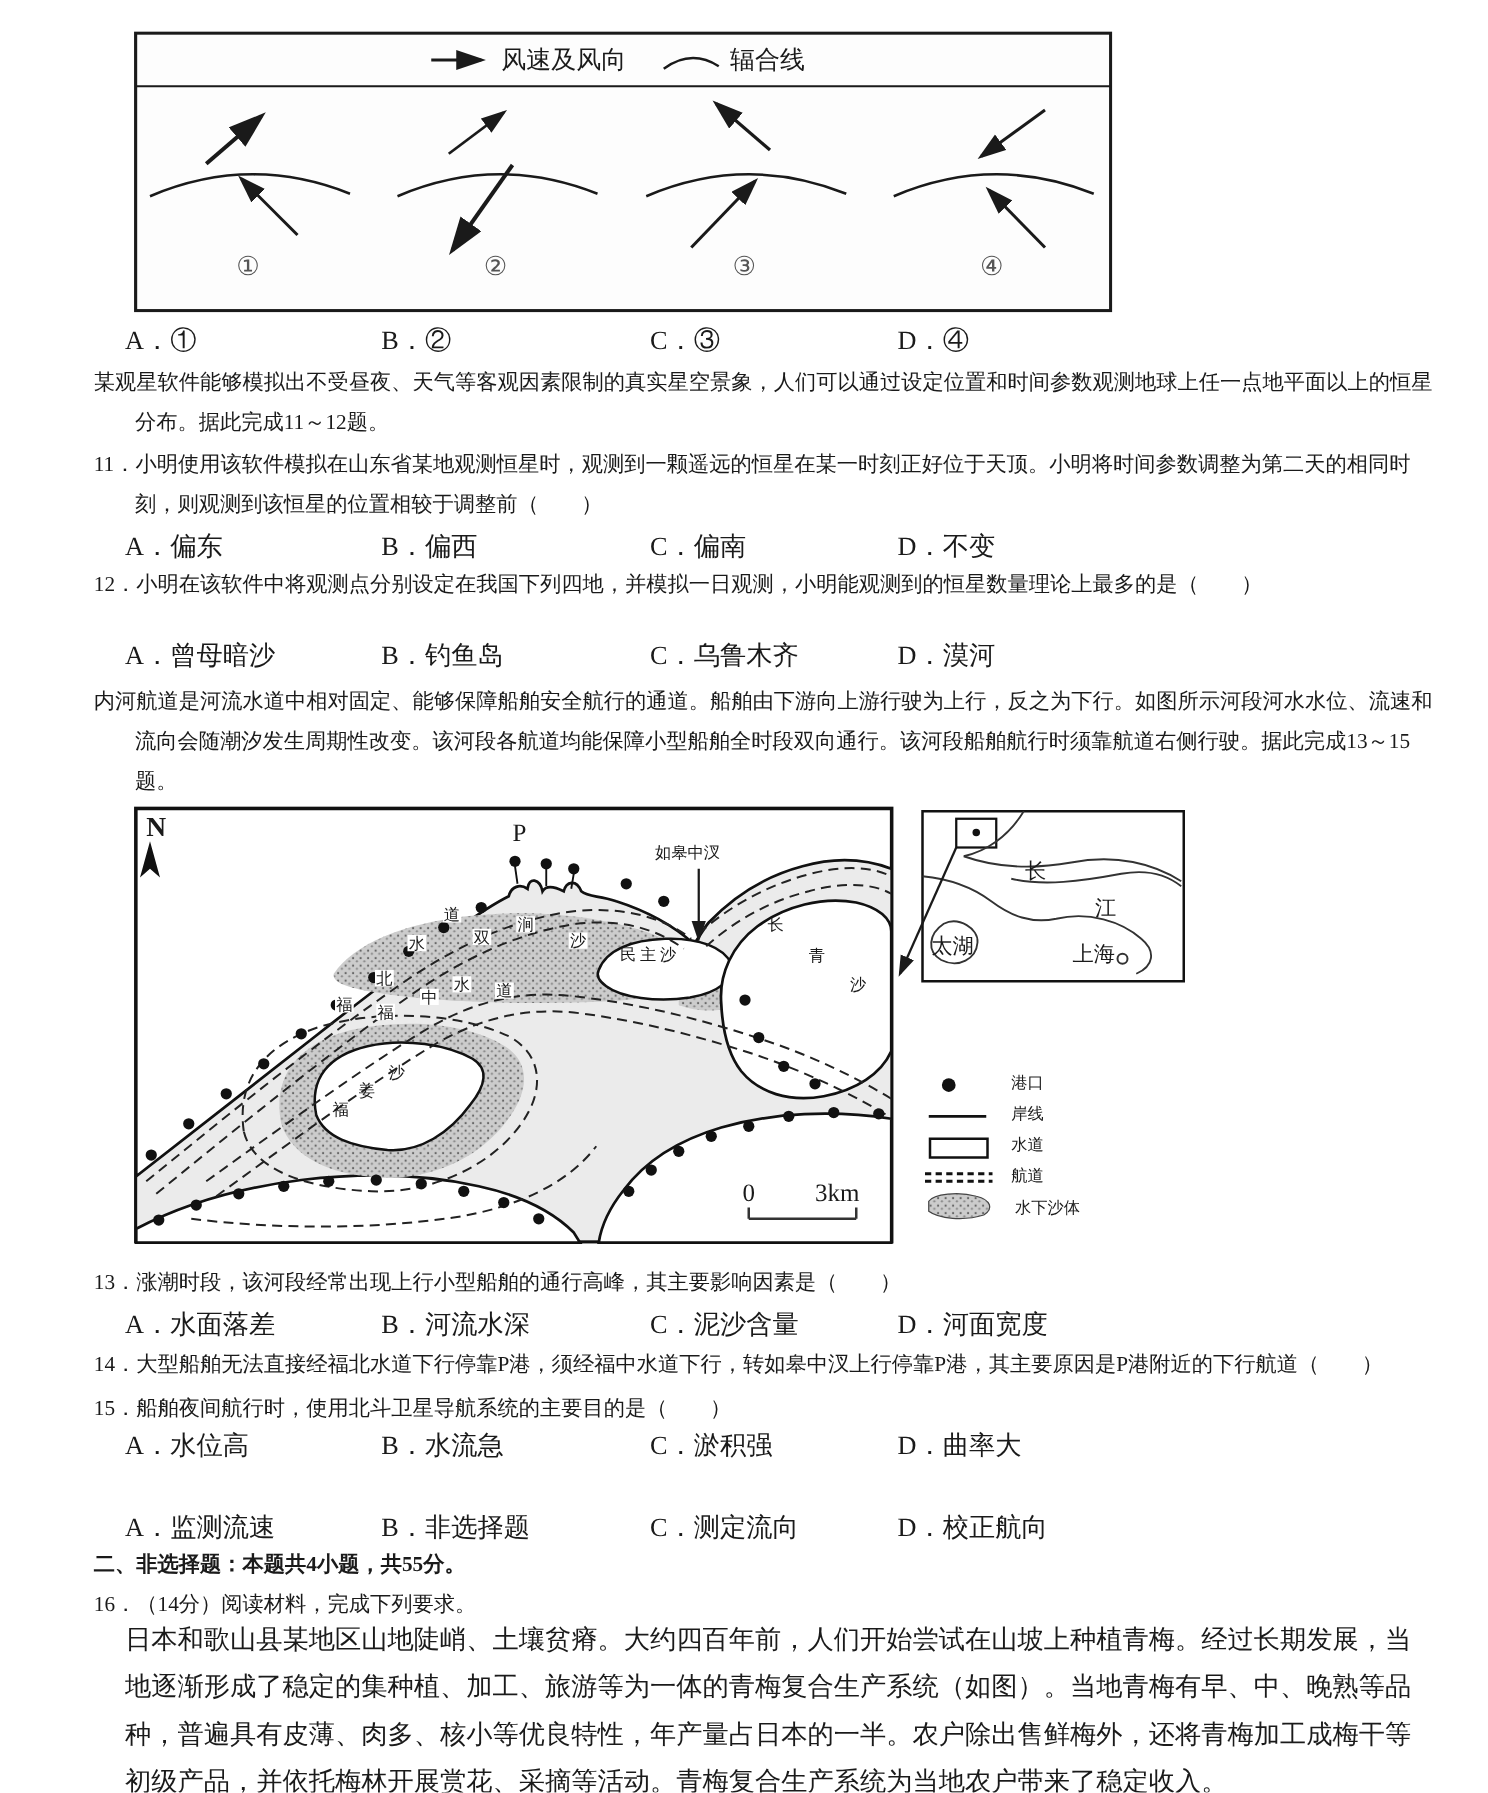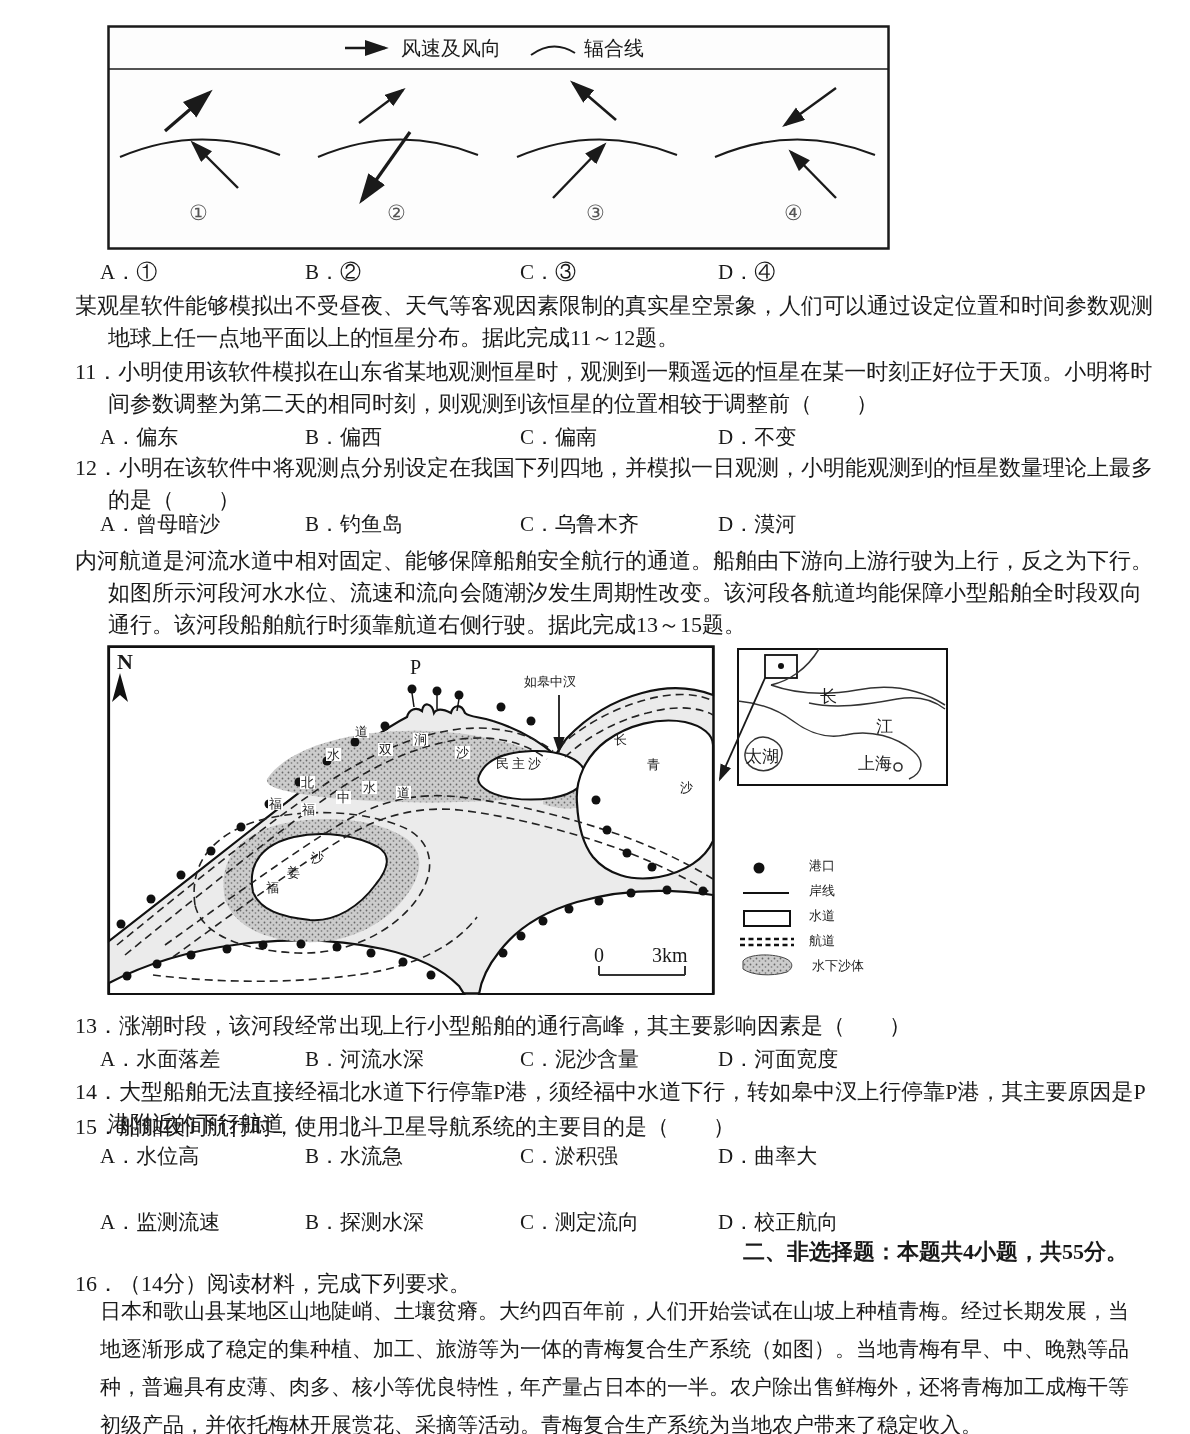--- a/index.html
+++ b/index.html
@@ -1,19 +1,19 @@
 <!DOCTYPE html>
 <html><head>
 <meta charset="utf-8">
 <style>
   html,body{margin:0;padding:0;}
   body{width:1190px;height:1434px;background:#ffffff;position:relative;overflow:hidden;
        font-family:"Liberation Serif","DejaVu Serif",serif;color:#1a1a1a;}
   .abs{position:absolute;}
-  .q{position:absolute;font-size:22px;line-height:32px;width:1053px;left:75px;}
+  .q{position:absolute;font-size:17px;line-height:32px;width:1053px;left:75px;}
   .hang{padding-left:33px;text-indent:-33px;}
   .optrow{position:absolute;width:1190px;height:32px;font-size:21px;line-height:32px;text-align:right;}
   .opt{position:absolute;white-space:nowrap;}
   .o1{left:100px}.o2{left:305px}.o3{left:520px}.o4{left:718px}
   .bold{font-weight:bold;}
   .figwrap{position:absolute;left:0;top:0;width:1190px;}
   .ml{position:absolute;line-height:1;font-size:13px;white-space:nowrap;}
   .chip{background:#ffffff;padding:0 1px;}
   .small{font-size:17px;}
   .wlab{position:absolute;font-size:20px;line-height:1;white-space:nowrap;}
@@ -275,20 +275,20 @@
 <div class="optrow" style="top:1140px;">
   <span class="opt o1"><span>A．</span><span>水位高</span></span>
   <span class="opt o2"><span>B．</span><span>水流急</span></span>
   <span class="opt o3"><span>C．</span><span>淤积强</span></span>
   <span class="opt o4"><span>D．</span><span>曲率大</span></span>
 </div>
 
 <div class="q hang" style="top:1111px;"><span>15．</span><span>船舶夜间航行时，使用北斗卫星导航系统的主要目的是（　　）</span></div>
 <div class="optrow" style="top:1206px;">
   <span class="opt o1"><span>A．</span><span>监测流速</span></span>
-  <span class="opt o2"><span>B．</span><span>探测水深</span></span>
+  <span class="opt o2"><span>B．</span><span>非选择题</span></span>
   <span class="opt o3"><span>C．</span><span>测定流向</span></span>
   <span class="opt o4"><span>D．</span><span>校正航向</span></span>
 </div>
 
-<div class="q bold" style="top:1236px;text-align:right;">二、非选择题：本题共4小题，共55分。</div>
+<div class="q bold" style="top:1236px;">二、非选择题：本题共4小题，共55分。</div>
 <div class="q" style="top:1268px;">16．（14分）阅读材料，完成下列要求。</div>
 <div class="abs" style="top:1292px;left:100px;width:1030px;font-size:21px;line-height:38px;">日本和歌山县某地区山地陡峭、土壤贫瘠。大约四百年前，人们开始尝试在山坡上种植青梅。经过长期发展，当地逐渐形成了稳定的集种植、加工、旅游等为一体的青梅复合生产系统（如图）。当地青梅有早、中、晚熟等品种，普遍具有皮薄、肉多、核小等优良特性，年产量占日本的一半。农户除出售鲜梅外，还将青梅加工成梅干等初级产品，并依托梅林开展赏花、采摘等活动。青梅复合生产系统为当地农户带来了稳定收入。</div>
 
 </body></html>

